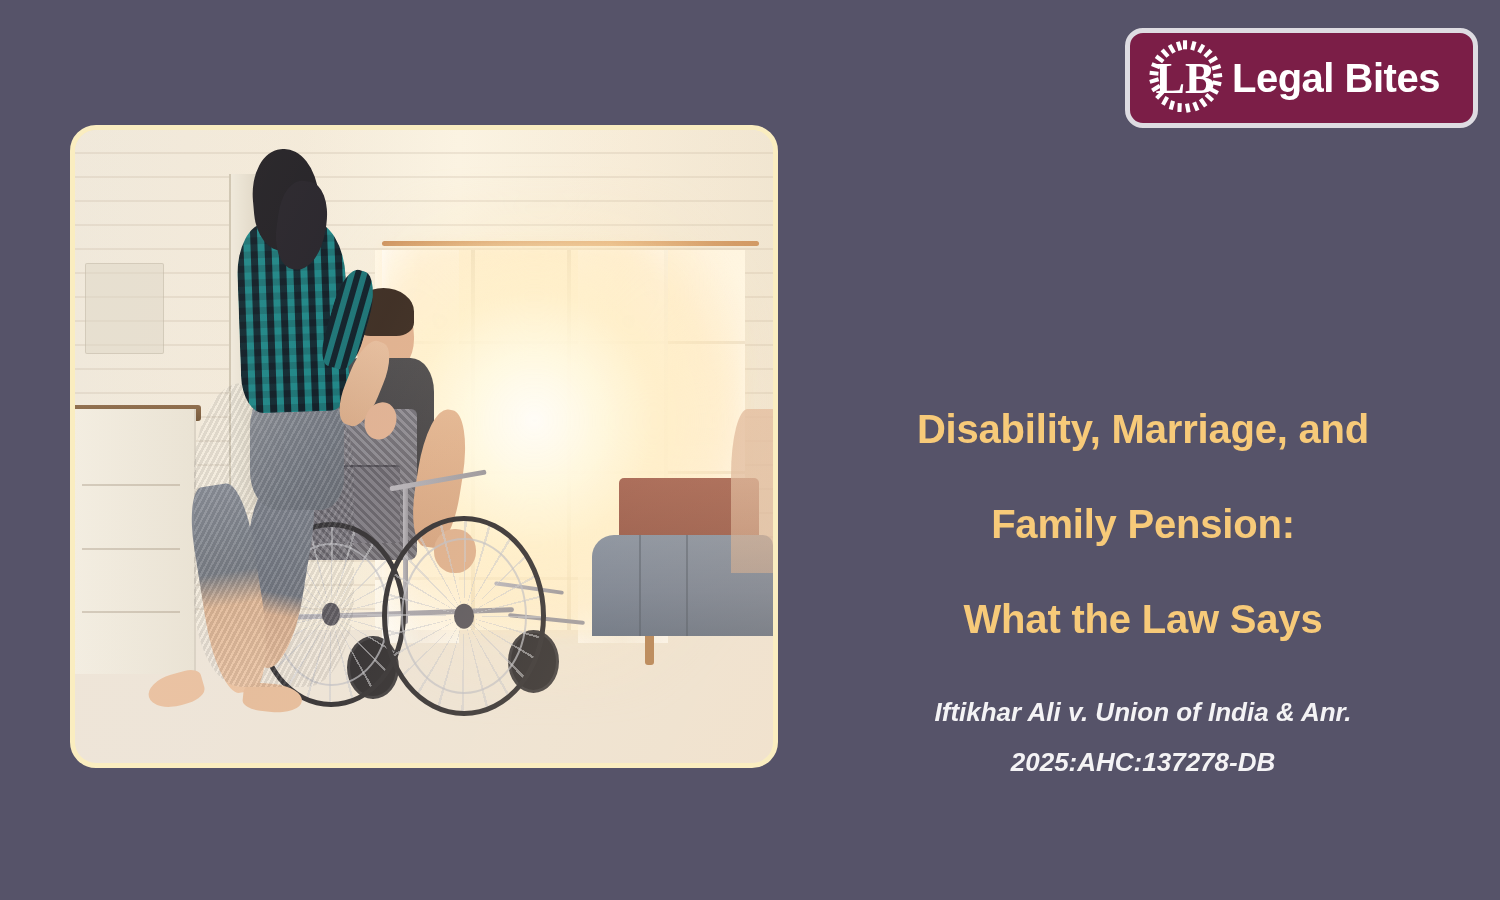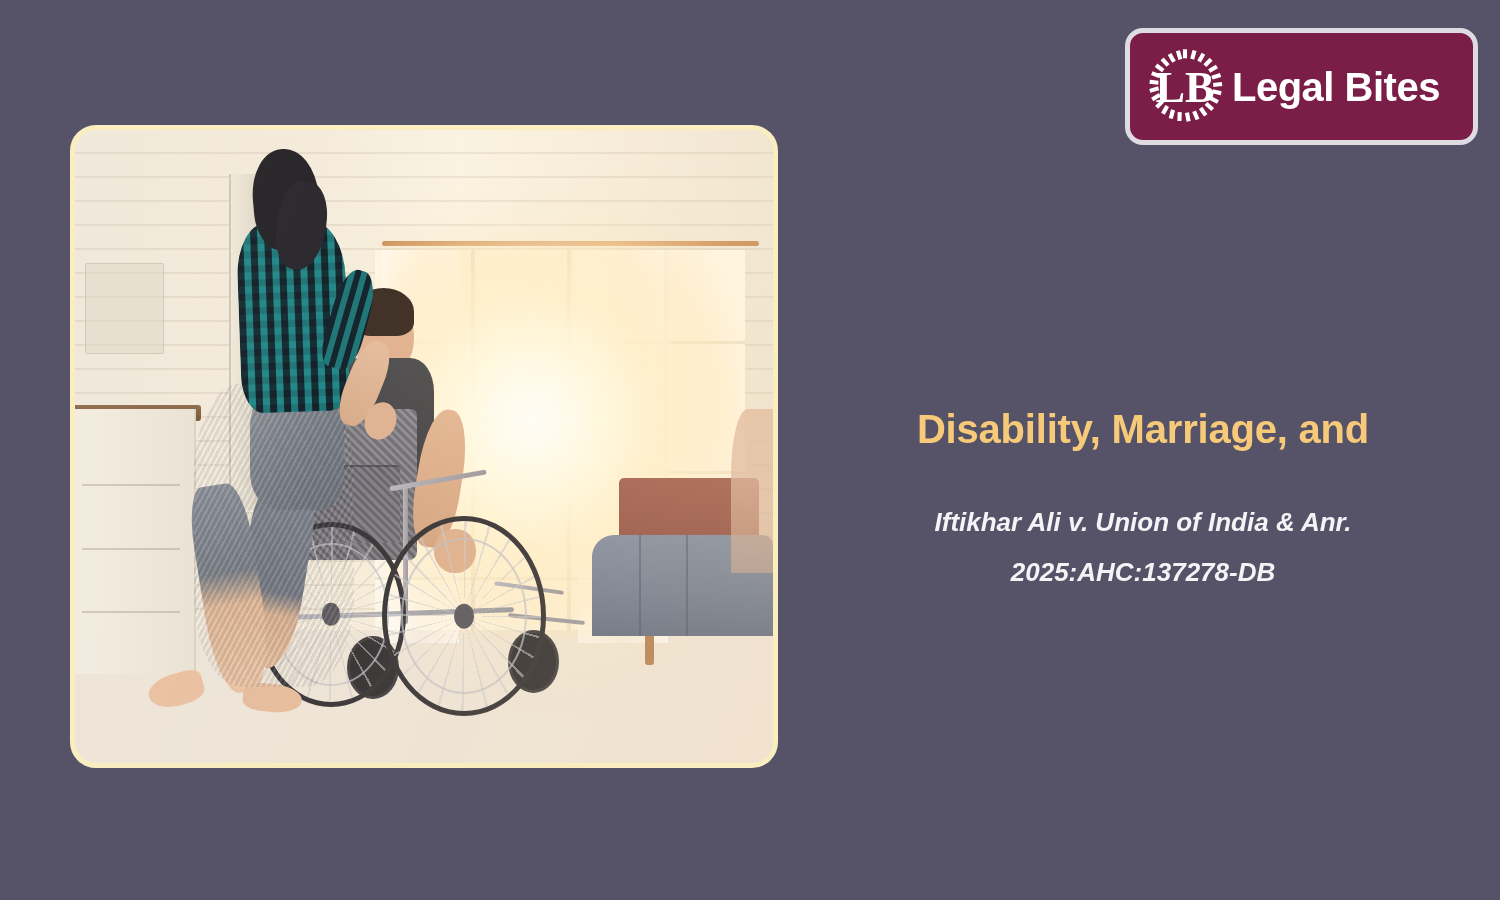--- a/index.html
+++ b/index.html
@@ -20,21 +20,21 @@
     background: #565369;
     overflow: hidden;
   }
 
   
   #brand-badge {
     position: absolute;
     left: 1125px;
     top: 28px;
     width: 353px;
-    height: 117px;
+    height: 100px;
     background: #7B1E47;
     border: 5px solid #DEDCE2;
     border-radius: 18px;
     box-sizing: border-box;
     display: flex;
     align-items: center;
     padding-left: 14px;
   }
   #brand-mark {
     position: relative;
@@ -520,20 +520,22 @@
       <div class="w-hair"></div>
       <div class="w-hair2"></div>
 
       <div class="photo-warm-overlay"></div>
     </div>
   </div>
 
   <div id="text-block">
     <h1 id="headline">
       <span class="hl-line">Disability, Marriage, and</span>
+      <span class="hl-line">Family Pension:</span>
+      <span class="hl-line">What the Law Says</span>
     </h1>
     <div id="citation">
       <span class="cite-line">Iftikhar Ali v. Union of India &amp; Anr.</span>
       <span class="cite-line">2025:AHC:137278-DB</span>
     </div>
   </div>
 
 </div>
 
 </body></html>

